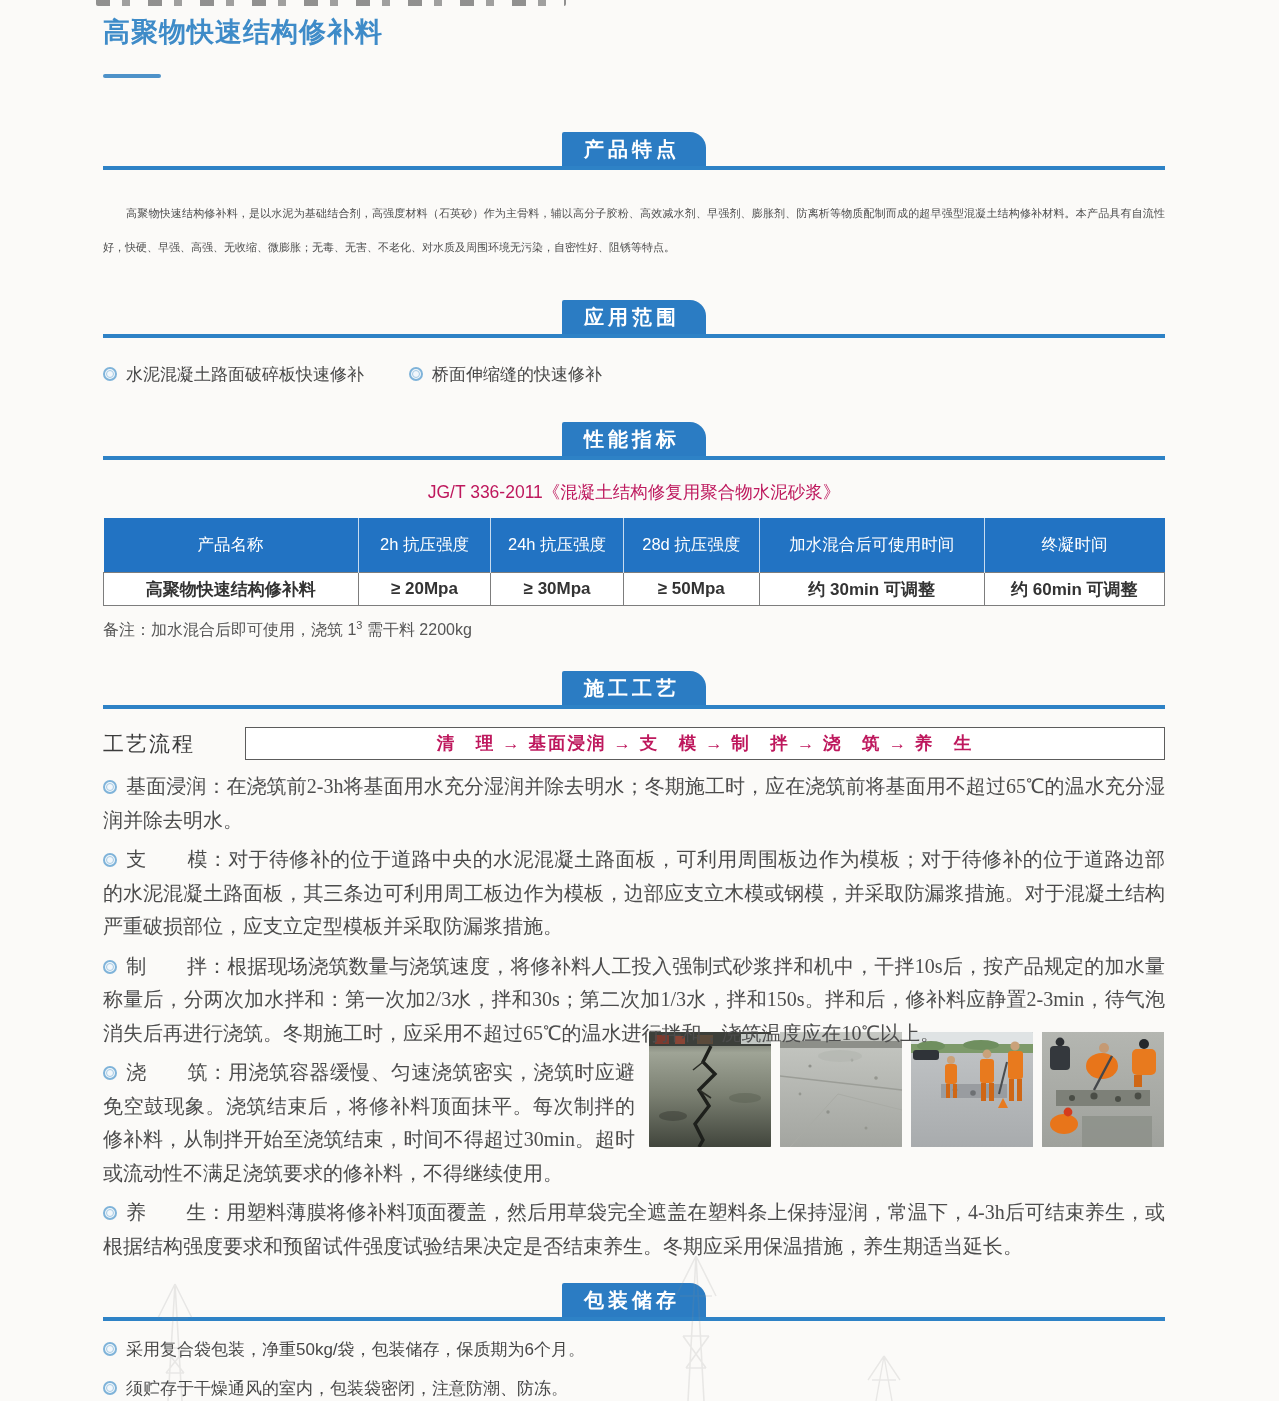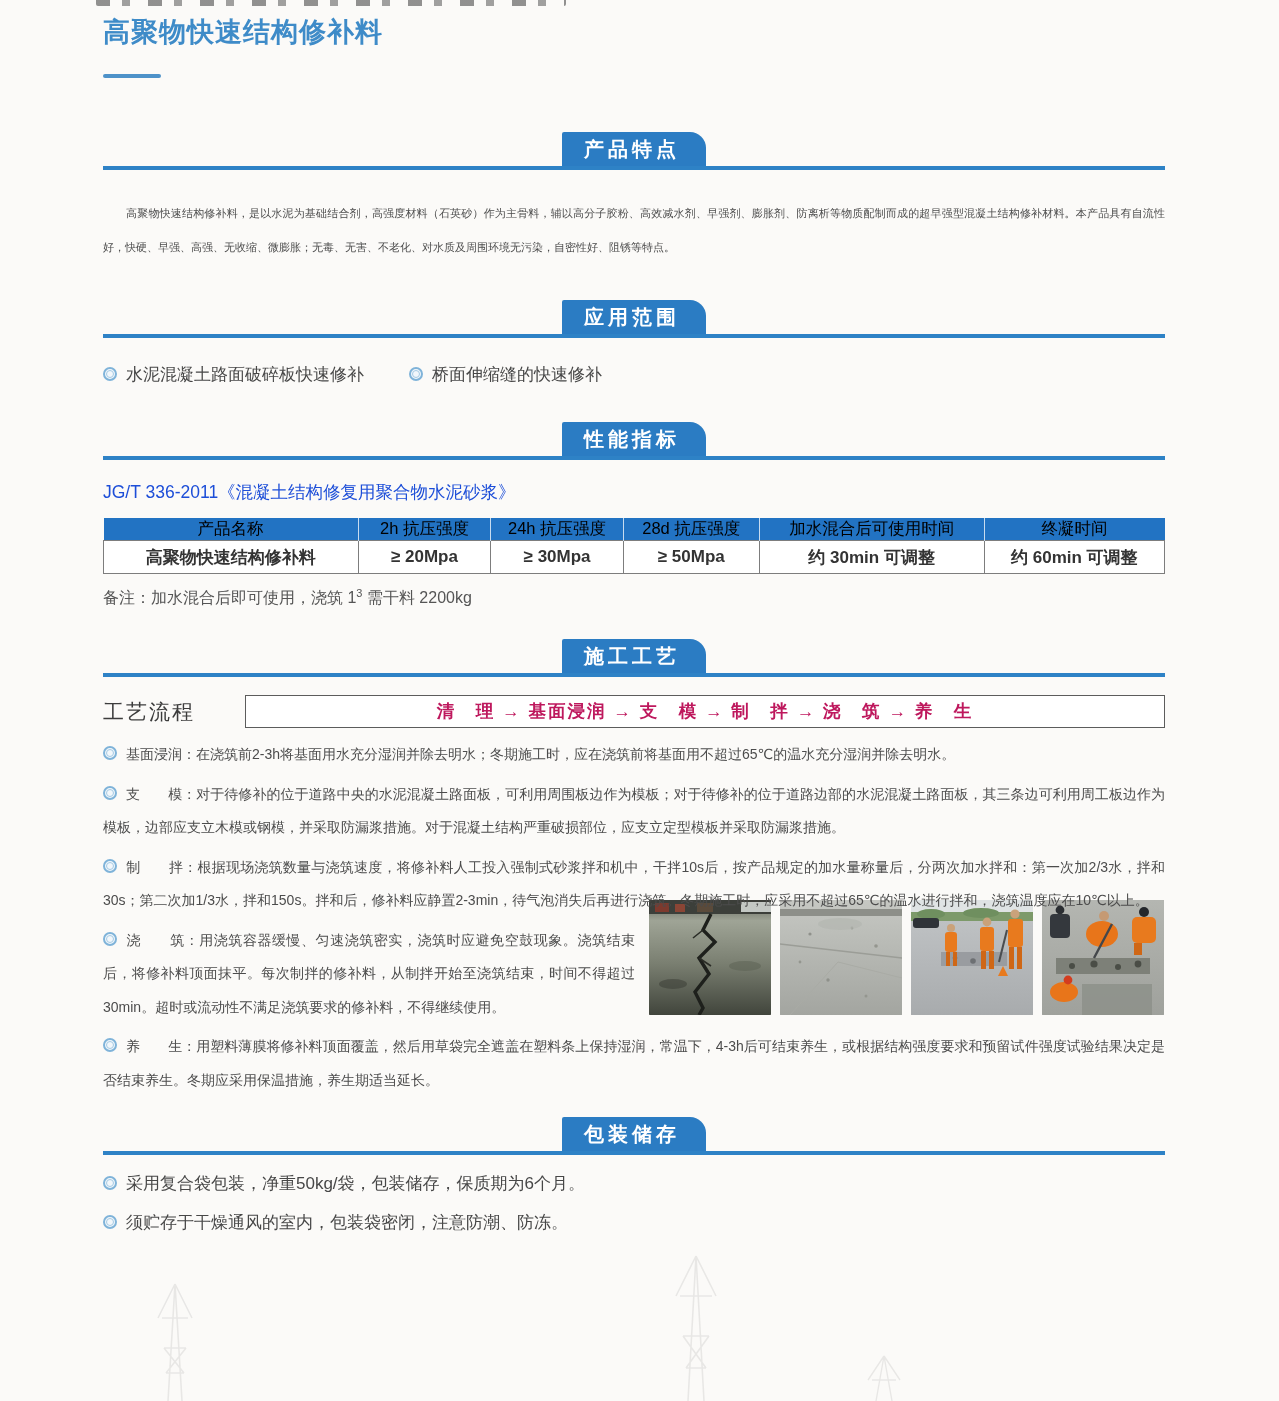--- a/index.html
+++ b/index.html
@@ -33,39 +33,39 @@
     box-sizing:border-box;position:relative;vertical-align:-1px;margin-right:9px;background:#f2f7fb;}
   .bullet::after{content:"";position:absolute;inset:1px;border:1px solid #a5cae4;border-radius:50%;}
   .bullet-line{font-size:17px;color:#474747;line-height:30px;}
 
   
   .apps-row{display:flex;margin-top:22px;}
   .apps-row .app-item{font-size:17px;color:#474747;}
   .apps-row .app-item:first-child{width:306px;}
 
   
-  .std-caption{margin-top:20px;font-size:17.5px;color:#1d4ed8;}
+  .std-caption{margin-top:20px;text-align:center;font-size:17.5px;color:#be185d;}
   table.perf{width:100%;border-collapse:collapse;margin-top:14px;table-layout:fixed;}
-  table.perf th{background:#2273c3;color:#000000;font-size:16.5px;font-weight:normal;height:14px;
-    border-left:1px solid rgba(255,255,255,.75);padding:0 4px;}
+  table.perf th{background:#2273c3;color:#ffffff;font-size:16.5px;font-weight:normal;height:14px;
+    border-left:1px solid rgba(255,255,255,.75);padding:16px 4px;}
   table.perf th:first-child{border-left:none;}
   table.perf col.c1{width:24%;} table.perf col.c2{width:12.5%;} table.perf col.c3{width:12.5%;}
   table.perf col.c4{width:12.8%;} table.perf col.c5{width:21.2%;} table.perf col.c6{width:17%;}
   table.perf td{background:#fff;border:1px solid #7d7d7d;text-align:center;height:32px;
     font-size:17px;font-weight:bold;color:#333;padding:0 4px;}
   .perf-note{margin-top:13px;font-size:16px;color:#555;}
   .perf-note sup{font-size:11px;}
 
   
   .flow-row{display:flex;align-items:center;margin-top:18px;}
   .flow-label{width:142px;font-size:21px;color:#3c3c3c;letter-spacing:2px;flex:none;}
   .flow-box{flex:1;border:1.5px solid #5c5c5c;background:#fff;text-align:center;
     font-size:17.5px;font-weight:bold;color:#be185d;letter-spacing:2px;line-height:31px;}
   .steps{margin-top:10px;}
-  .step{margin:6px 0 0 0;font-size:14px;line-height:33.5px;color:#4c4c4c;text-align:justify;}
+  .step{margin:6px 0 0 0;font-size:20px;line-height:33.5px;color:#4c4c4c;text-align:justify;font-family:Liberation Serif, serif;}
   .step-label{color:#4c4c4c;}
 
   
   .photo-strip{float:right;width:516px;margin:-24px 0 6px 14px;display:flex;gap:9px;}
   .photo{width:122px;height:115px;flex:none;background:#9a9a9a;overflow:hidden;border-radius:1px;}
   .photo svg{display:block;width:100%;height:100%;}
 
   .pack-list{margin-top:14px;}
   .pack-list .bullet-line{display:block;margin-top:9px;}
 

